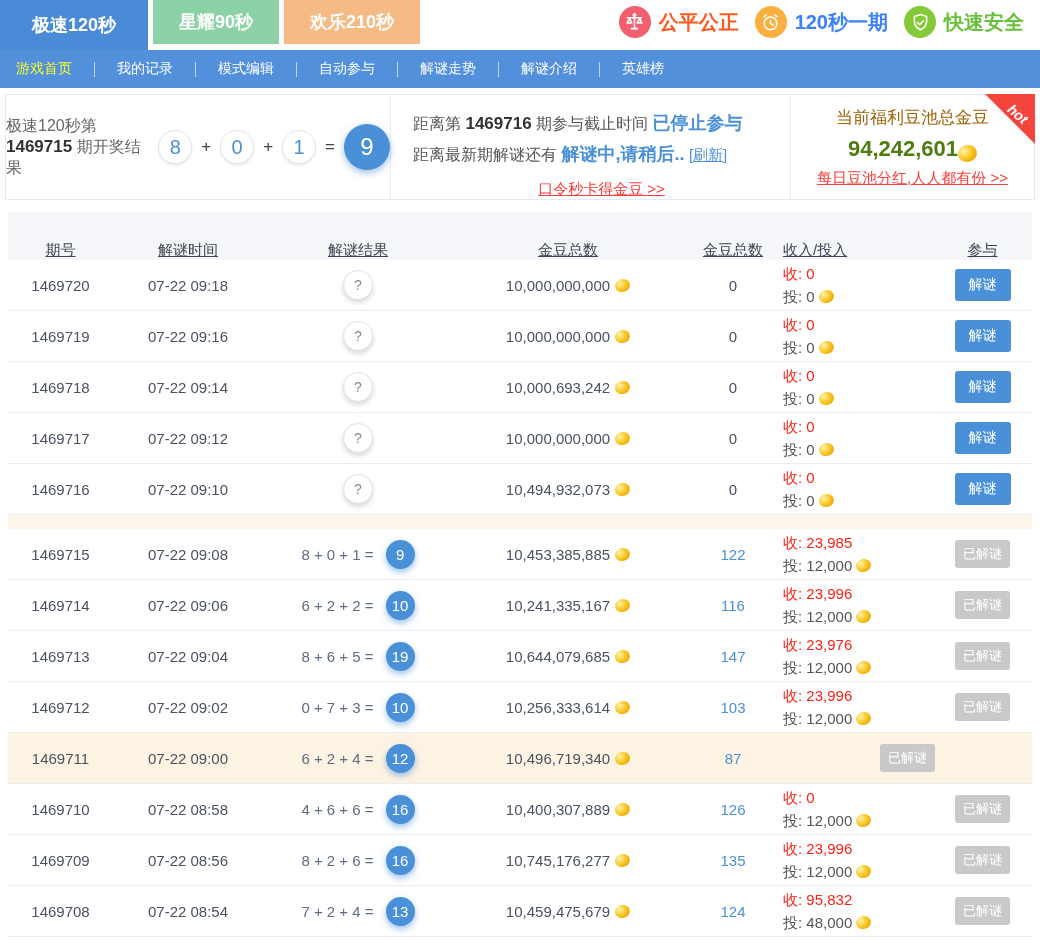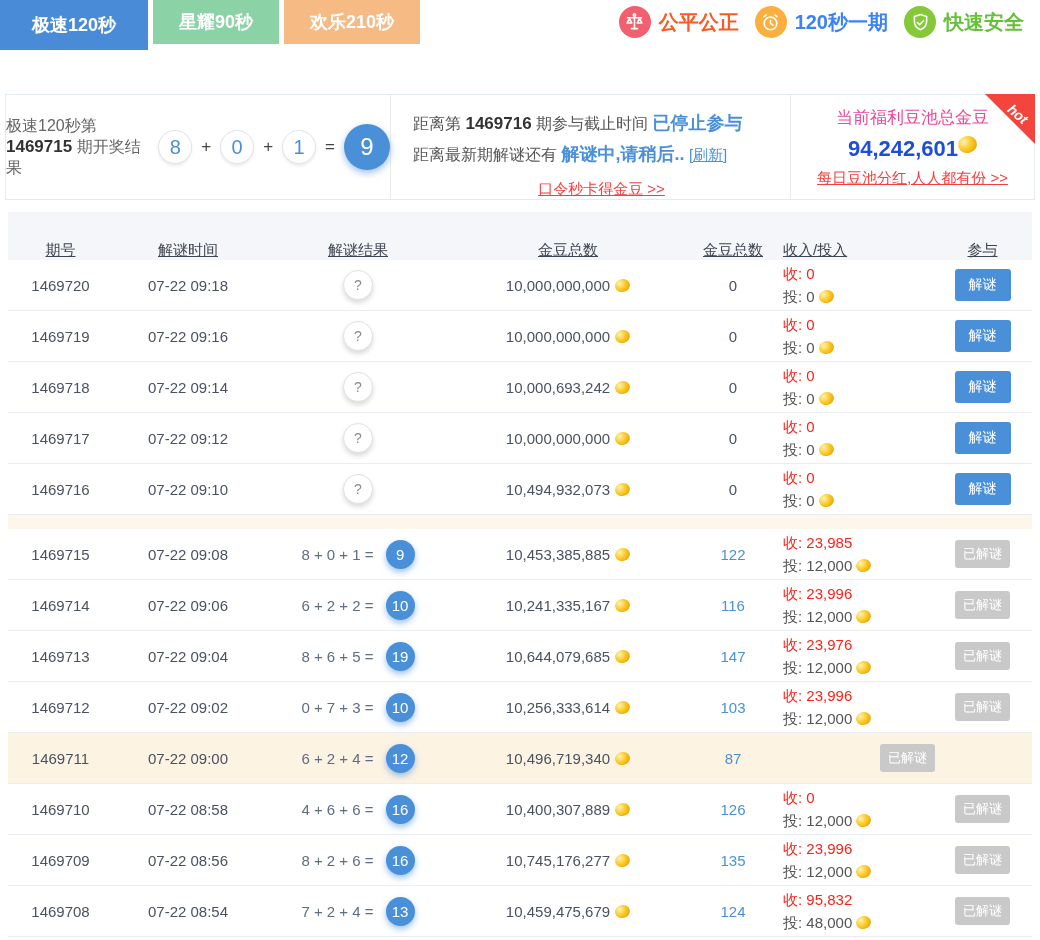--- a/index.html
+++ b/index.html
@@ -42,23 +42,23 @@
     box-shadow:0 3px 7px rgba(80,140,210,.55); }
   .panel-mid { width:400px; border-right:1px solid #ececec; padding:13px 0 0 22px; }
   .mid-line { font-size:16px; color:#555; line-height:30px; white-space:nowrap; }
   .issue-bold { font-weight:bold; color:#333; font-size:17px; }
   .blue-status { color:#4a90d9; font-weight:bold; font-size:18px; }
   .refresh-link { color:#4a90d9; text-decoration:underline; font-size:15px; cursor:pointer; }
   .mid-line3 { text-align:center; margin-top:4px; }
   .red-link { color:#f4403d; text-decoration:underline; font-size:15px; cursor:pointer; }
   .panel-right { flex:1; display:flex; flex-direction:column; align-items:center;
     justify-content:center; gap:7px; }
-  .pool-title { font-size:17px; color:#ec4899; }
-  .pool-amount { font-size:22px; font-weight:bold; color:#1d4ed8; display:flex;
-    align-items:flex-start; }
+  .pool-title { font-size:17px; color:#a16207; }
+  .pool-amount { font-size:22px; font-weight:bold; color:#4d7c0f; display:flex;
+    align-items:flex-end; }
   .hot-ribbon { position:absolute; top:-1px; right:-1px; width:0; height:0;
     border-top:50px solid #f4453c; border-left:50px solid transparent; }
   .hot-text { position:absolute; top:11px; right:5px; color:#fff; font-style:italic;
     font-weight:bold; font-size:14px; transform:rotate(41deg); }
 
   
   .table { margin:12px 8px 0; }
   .thead { display:flex; align-items:flex-end; background:#f4f6fa; height:48px;
     font-size:15px; color:#3e4450;text-decoration:underline; }
   .trow { display:flex; align-items:center; height:51px; border-bottom:1px solid #ebedf2;
@@ -91,20 +91,37 @@
   
   .coin { display:inline-block; width:15px; height:13px; border-radius:50%;
     background:radial-gradient(circle at 35% 30%, #fff3b0 0%, #fbc926 45%, #edaa0a 75%, #d98f00 100%);
     transform:rotate(-14deg); vertical-align:-1px; flex:none; }
   .coin-lg { width:19px; height:17px; }
 </style>
 </head>
 <body>
 
 <div class="header">
+  <div class="navbar">
+    <div class="nav">
+        <span class="nav-item active">游戏首页</span>
+        <span class="nav-sep"></span>
+        <span class="nav-item">我的记录</span>
+        <span class="nav-sep"></span>
+        <span class="nav-item">模式编辑</span>
+        <span class="nav-sep"></span>
+        <span class="nav-item">自动参与</span>
+        <span class="nav-sep"></span>
+        <span class="nav-item">解谜走势</span>
+        <span class="nav-sep"></span>
+        <span class="nav-item">解谜介绍</span>
+        <span class="nav-sep"></span>
+        <span class="nav-item">英雄榜</span>
+      </div>
+  </div>
   <div class="tabs">
     <div class="tab t0">极速120秒</div>
     <div class="tab t1">星耀90秒</div>
     <div class="tab t2">欢乐210秒</div>
   </div>
   <div class="badges">
     <div class="badge">
       <span class="badge-icon" style="background: rgb(242, 96, 111);">
         <svg viewBox="0 0 24 24" width="21" height="21" fill="none" stroke="#fff" stroke-width="1.8" stroke-linecap="round" stroke-linejoin="round">
           <circle cx="12" cy="3.4" r="1.3"></circle>

